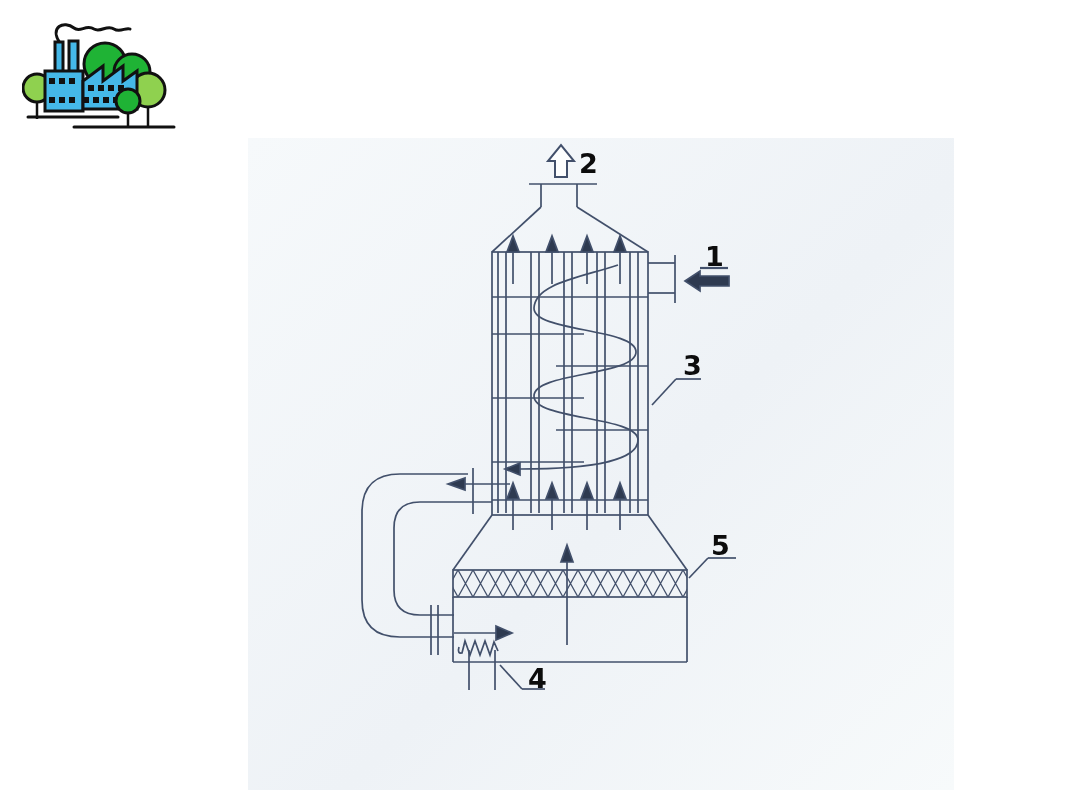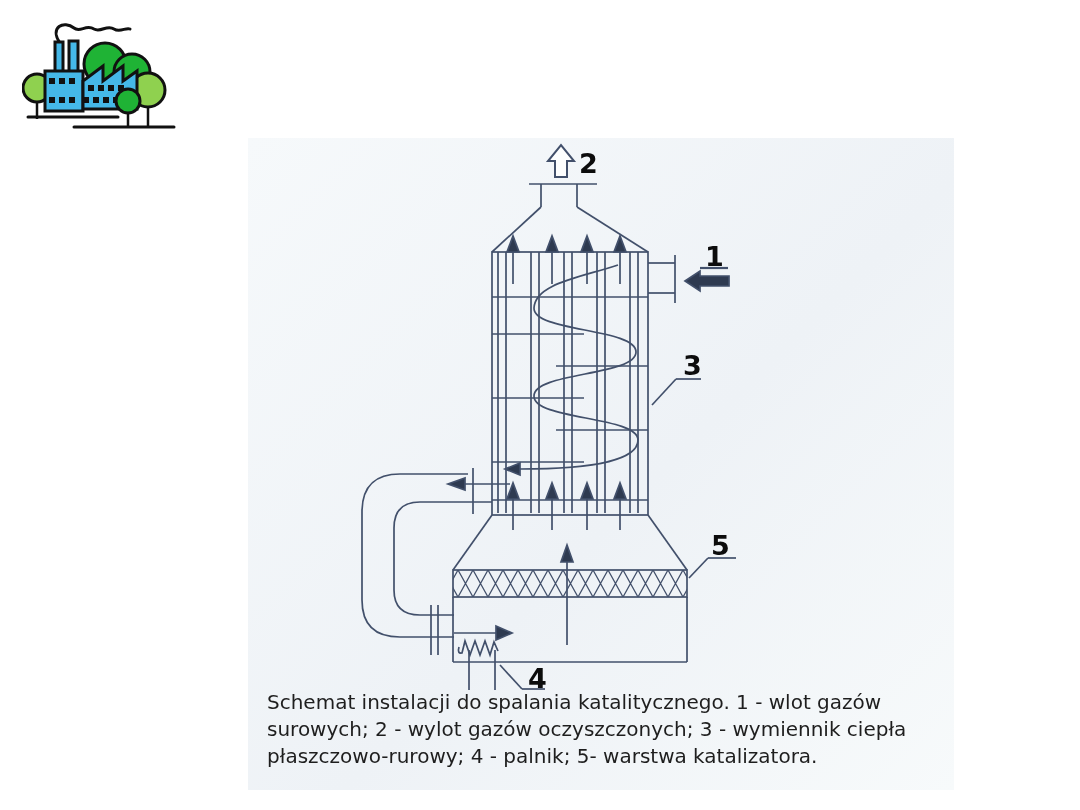--- a/index.html
+++ b/index.html
@@ -196,18 +196,15 @@
         </g>
       </g>
 
       <text class="dlabel" x="457" y="128">1</text>
       <text class="dlabel" x="331" y="35">2</text>
       <text class="dlabel" x="435" y="237">3</text>
       <text class="dlabel" x="280" y="550">4</text>
       <text class="dlabel" x="463" y="417">5</text>
     </svg>
 
-    <div class="caption">Schemat instalacji do spalania katalitycznego. 1 - wlot gazów
-surowych; 2 - wylot gazów oczyszczonych; 3 - wymiennik ciepła
-płaszczowo-rurowy; 4 - palnik; 5- warstwa katalizatora.</div>
   </div>
 
 </div>
 
 </body></html>

